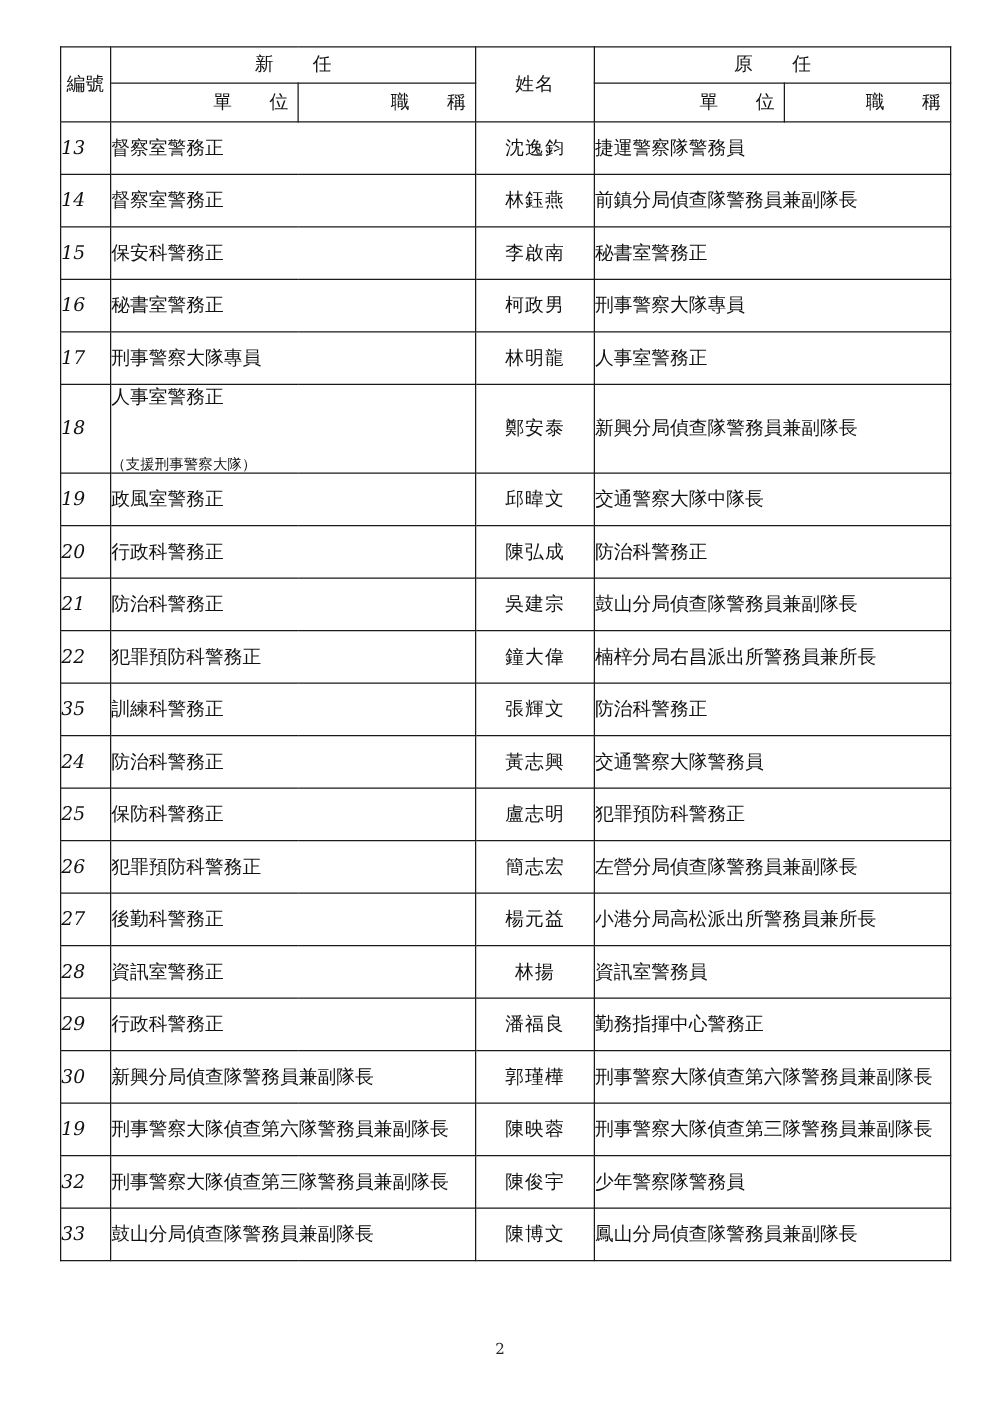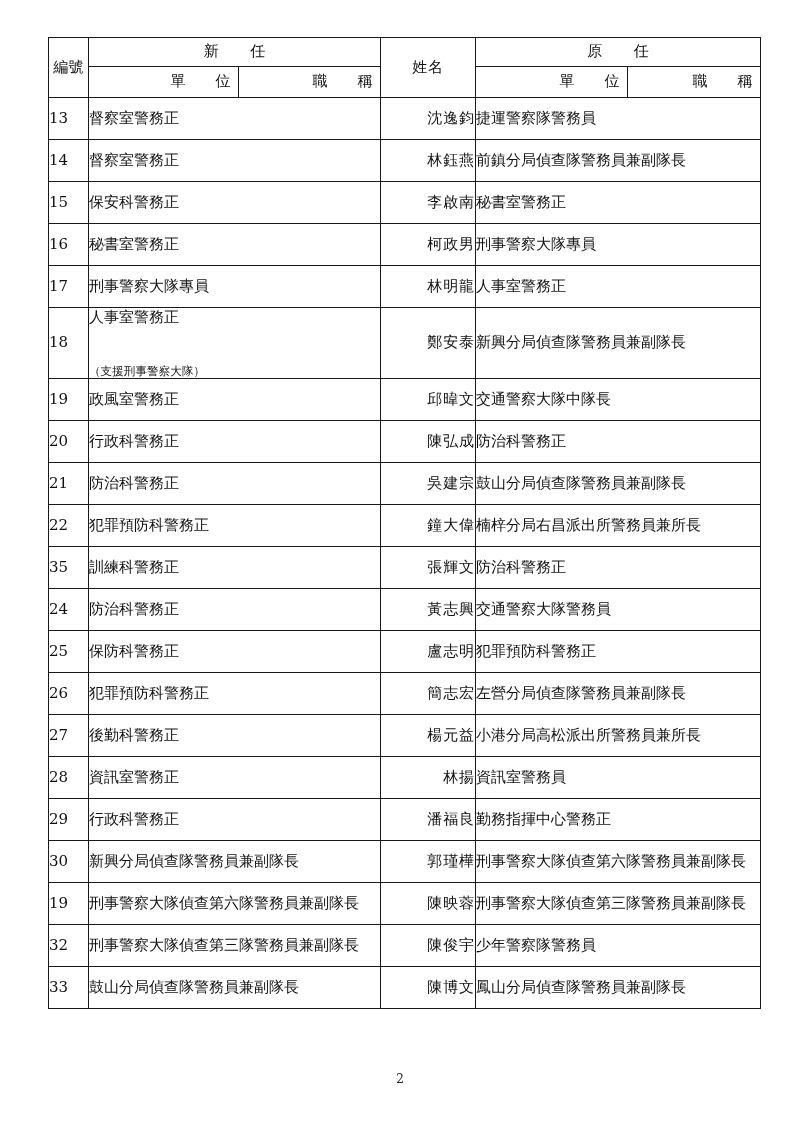--- a/index.html
+++ b/index.html
@@ -84,28 +84,29 @@
     margin-left: 20px;
   }
 
   
   td.cell-id {
     text-align: left;
     padding-left: 7px;
     font-size: 16px;
     font-family: "DejaVu Serif", "Liberation Serif", serif;
     letter-spacing: 0;
+    font-style: italic;
   }
   td.cell-post {
     text-align: left;
     padding: 3px 5px 3px 8px;
     font-size: 15px;
   }
   td.cell-name {
-    text-align: right;
+    text-align: center;
     font-size: 16px;
     letter-spacing: 0.06em;
     padding: 3px 2px;
   }
   tr.data-row { height: 42px; }
 
   .post-note {
     display: block;
     font-size: 11.5px;
     line-height: 1.25;

